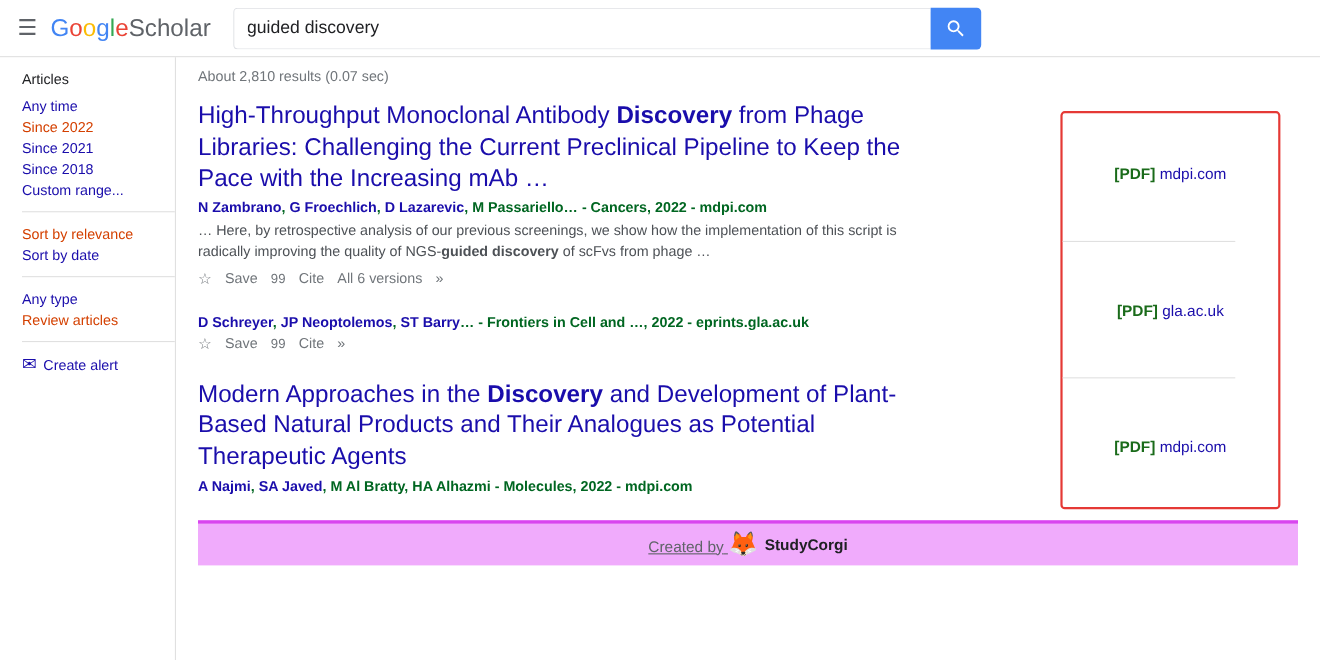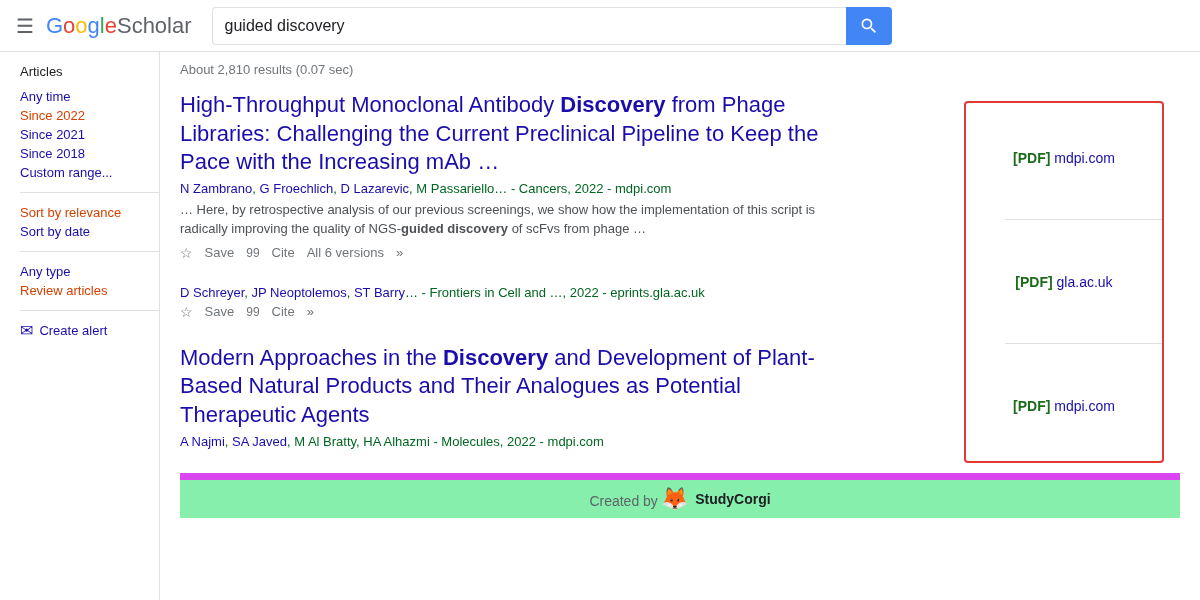--- a/index.html
+++ b/index.html
@@ -131,20 +131,21 @@
       color: #1a0dab;
       line-height: 1.3;
       cursor: pointer;
       margin-bottom: 4px;
     }
     .result-title b { color: #1a0dab; }
     .result-authors {
       font-size: 13px;
       color: #006621;
       margin-bottom: 4px;
+      font-weight: bold;
     }
     .result-authors a { color: #1a0dab; text-decoration: none; }
     .result-snippet {
       font-size: 13px;
       color: #4d5156;
       line-height: 1.5;
       margin-bottom: 6px;
     }
     .result-snippet b { color: #4d5156; }
     .result-actions {
@@ -166,21 +167,21 @@
 
     
     .pdf-links-sidebar {
       width: 200px;
       min-width: 200px;
       border: 2px solid #e53935;
       border-radius: 4px;
       margin: 10px 16px 10px 0;
       display: flex;
       flex-direction: column;
-      align-items: flex-end;
+      align-items: flex-start;
       justify-content: space-around;
       padding: 10px 0;
     }
     .pdf-link-item {
       font-size: 14px;
       color: #1a0dab;
       text-decoration: none;
       cursor: pointer;
       padding: 20px 10px;
       text-align: center;
@@ -191,22 +192,23 @@
     }
     .pdf-bracket { color: #1a6b1a; font-weight: bold; }
     .pdf-divider { width: 80%; border: none; border-top: 1px solid #e0e0e0; }
 
     
     .footer {
       text-align: center;
       font-size: 14px;
       color: #5f6368;
       padding: 6px;
-      border-top: 7px solid #d946ef;
-      background: #86efac;
+      border-top: 3px solid #d946ef;
+      background: #f0abfc;
+      text-decoration: underline;
     }
     .footer-logo {
       display: inline-flex;
       align-items: center;
       gap: 6px;
       font-weight: bold;
       color: #202124;
     }
     .corgi-emoji { font-size: 22px; }
 

